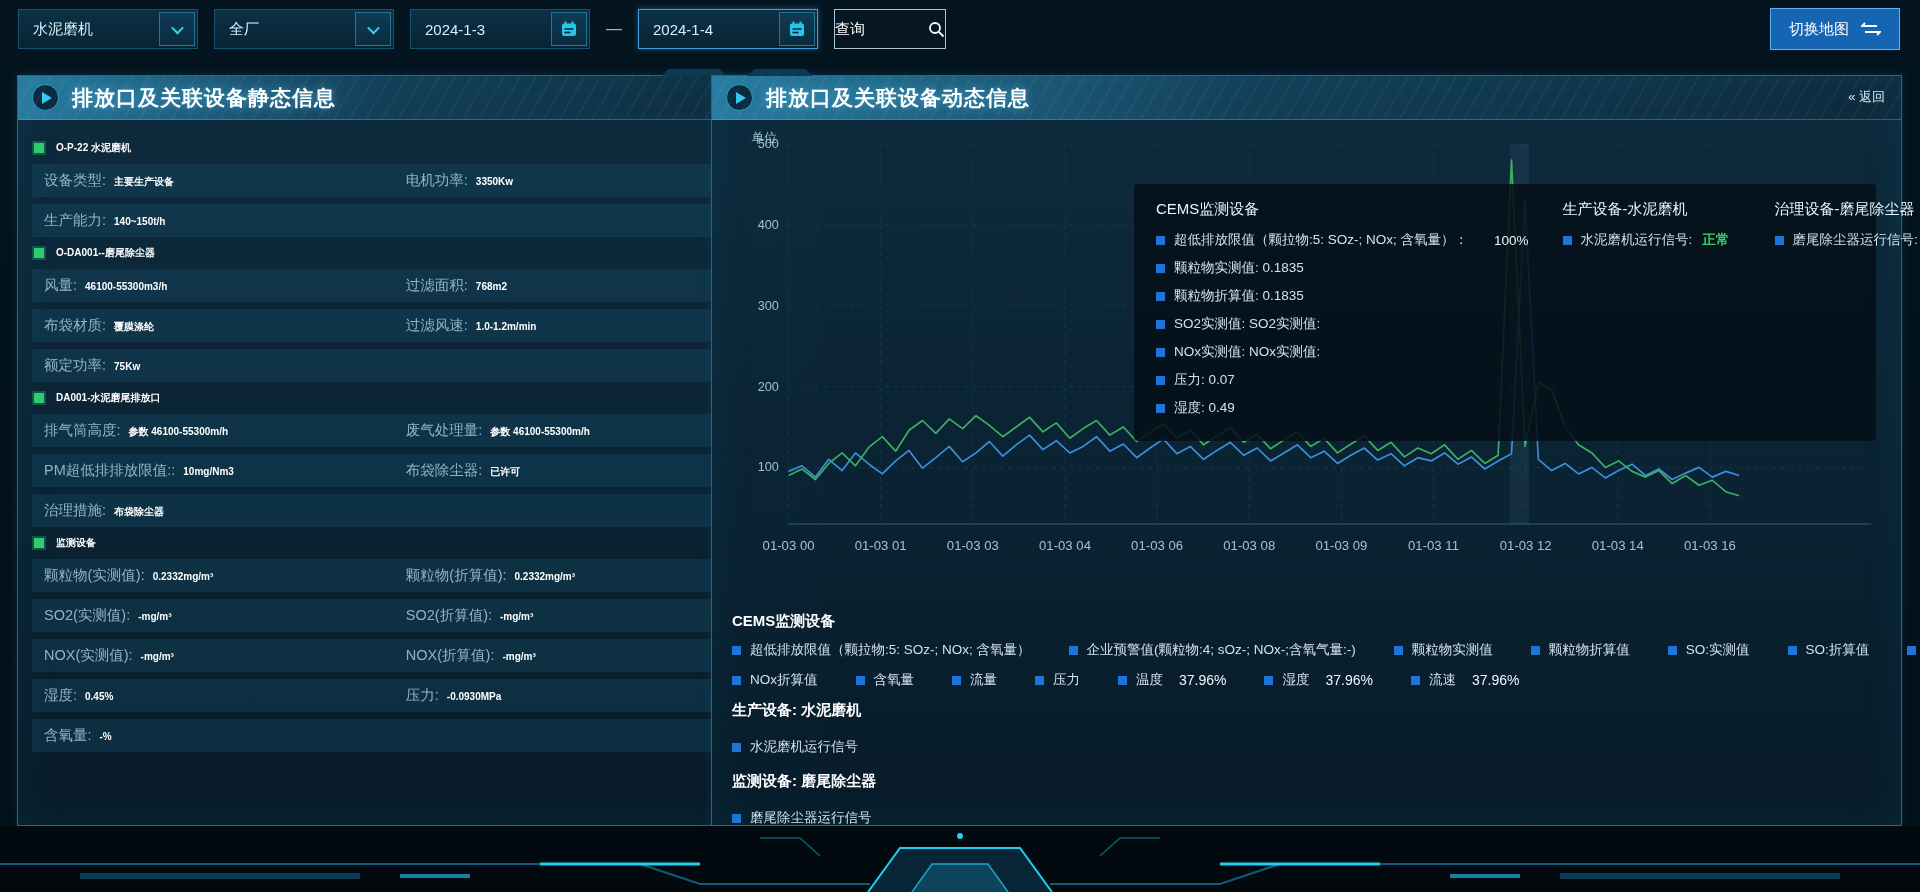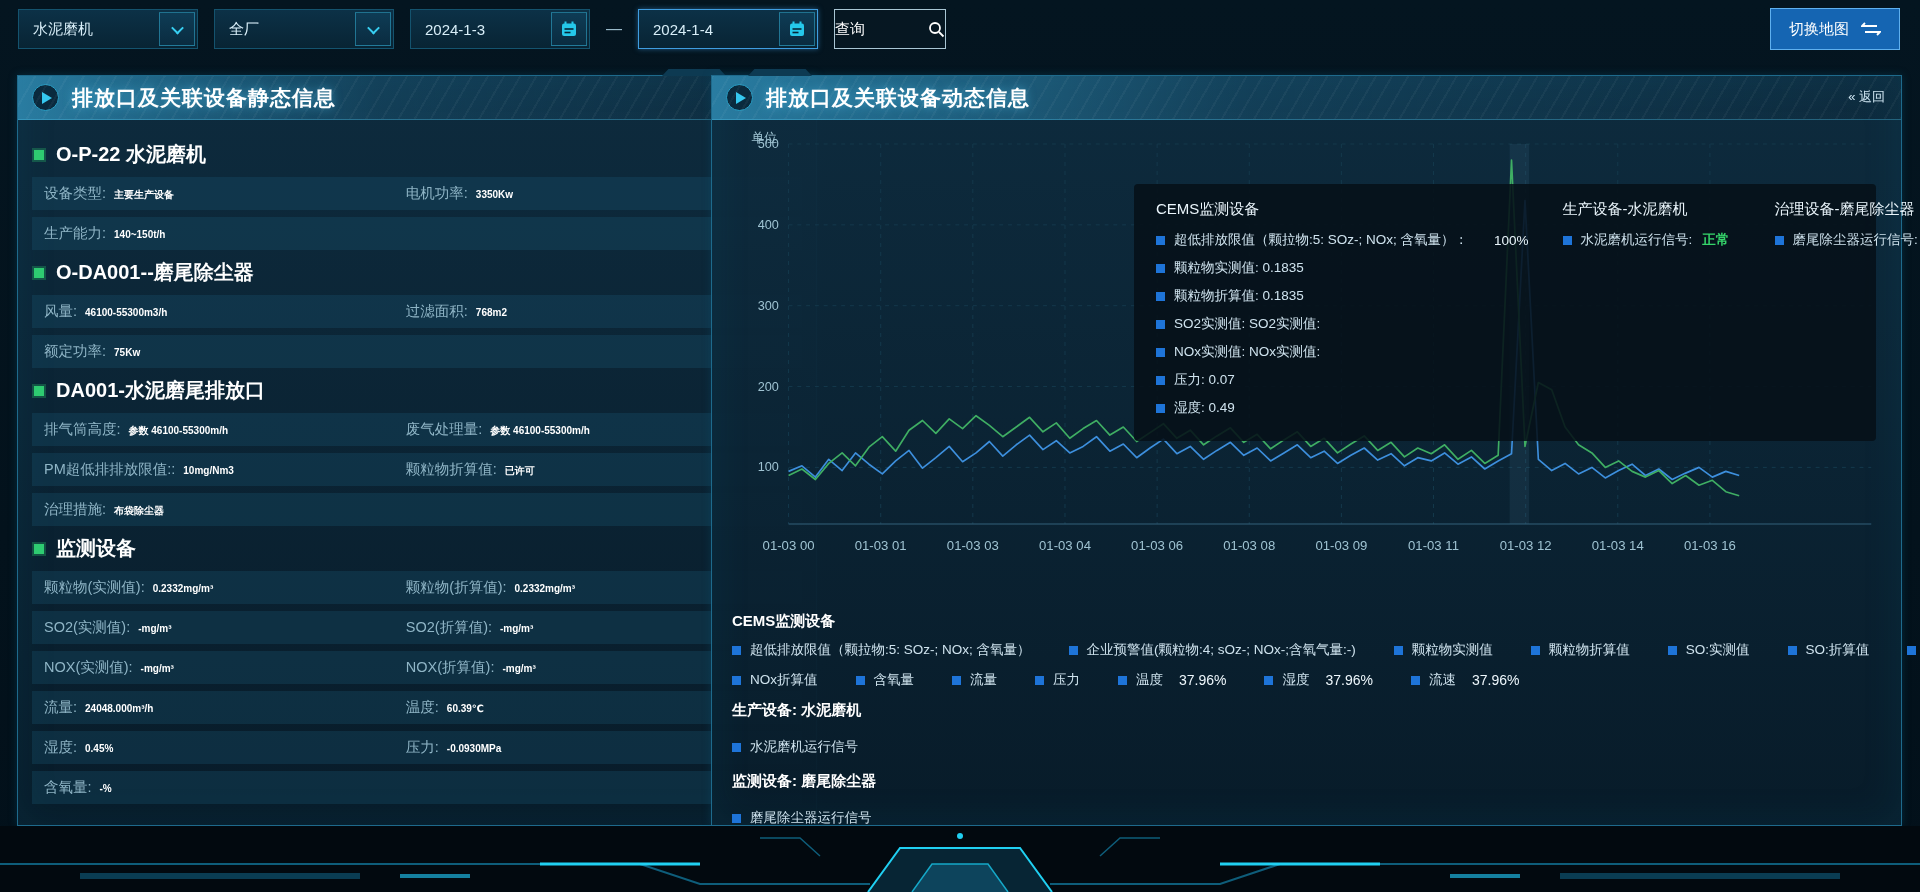--- a/index.html
+++ b/index.html
@@ -46,21 +46,21 @@
   .play-circle::after { content:""; margin-left:3px; border-left:10px solid #35c8f0;
     border-top:6px solid transparent; border-bottom:6px solid transparent; }
   .panel-title { color:#fff; font-size:21px; font-weight:bold; letter-spacing:1px; margin-left:13px;
     text-shadow:0 0 10px rgba(90,210,255,.55); z-index:1; }
   .back-link { position:absolute; right:16px; top:12px; color:#cfe6f2; font-size:13px; cursor:pointer; z-index:2; }
 
   
   .left-content { padding:12px 14px; }
   .section-header { display:flex; align-items:center; margin:9px 2px 9px; }
   .bullet-green { width:10px; height:10px; background:#2ecb71; box-shadow:0 0 0 2px rgba(46,203,113,.28); }
-  .section-title { color:#fff; font-size:20px; font-weight:bold; margin-left:12px; }
+  .section-title { color:#fff; font-size:10px; font-weight:bold; margin-left:12px; }
   .kv-row { display:flex; align-items:center; background:rgba(24,84,112,.32); margin-bottom:7px;
     padding:7px 12px; min-height:24px; }
   .kv-cell { display:flex; align-items:baseline; }
   .kv-cell:first-child { flex:0 0 48.5%; }
   .kv-label { color:#8fb5c6; font-size:14.5px; white-space:nowrap; }
   .kv-value { color:#fff; font-size:10px; font-weight:bold; margin-left:8px; white-space:nowrap; }
 
   
   .right-content { padding:6px 20px 0; position:relative; }
   .chart-wrap { position:relative; height:478px; }
@@ -181,20 +181,30 @@
             <span class="kv-label">风量:</span>
             <span class="kv-value">46100-55300m3/h</span>
           </div>
           <div class="kv-cell">
             <span class="kv-label">过滤面积:</span>
             <span class="kv-value">768m2</span>
           </div>
         </div>
         <div class="kv-row">
           <div class="kv-cell">
+            <span class="kv-label">布袋材质:</span>
+            <span class="kv-value">覆膜涤纶</span>
+          </div>
+          <div class="kv-cell">
+            <span class="kv-label">过滤风速:</span>
+            <span class="kv-value">1.0-1.2m/min</span>
+          </div>
+        </div>
+        <div class="kv-row">
+          <div class="kv-cell">
             <span class="kv-label">额定功率:</span>
             <span class="kv-value">75Kw</span>
           </div>
         </div>
         <div class="section-header">
           <span class="bullet-green"></span>
           <span class="section-title">DA001-水泥磨尾排放口</span>
         </div>
         <div class="kv-row">
           <div class="kv-cell">
@@ -205,21 +215,21 @@
             <span class="kv-label">废气处理量:</span>
             <span class="kv-value">参数 46100-55300m/h</span>
           </div>
         </div>
         <div class="kv-row">
           <div class="kv-cell">
             <span class="kv-label">PM超低排排放限值::</span>
             <span class="kv-value">10mg/Nm3</span>
           </div>
           <div class="kv-cell">
-            <span class="kv-label">颗粒物折算值:</span>
+            <span class="kv-label">布袋除尘器:</span>
             <span class="kv-value">已许可</span>
           </div>
         </div>
         <div class="kv-row">
           <div class="kv-cell">
             <span class="kv-label">治理措施:</span>
             <span class="kv-value">布袋除尘器</span>
           </div>
         </div>
         <div class="section-header">
@@ -247,30 +257,20 @@
           </div>
         </div>
         <div class="kv-row">
           <div class="kv-cell">
             <span class="kv-label">NOX(实测值):</span>
             <span class="kv-value">-mg/m³</span>
           </div>
           <div class="kv-cell">
             <span class="kv-label">NOX(折算值):</span>
             <span class="kv-value">-mg/m³</span>
-          </div>
-        </div>
-        <div class="kv-row">
-          <div class="kv-cell">
-            <span class="kv-label">流量:</span>
-            <span class="kv-value">24048.000m³/h</span>
-          </div>
-          <div class="kv-cell">
-            <span class="kv-label">温度:</span>
-            <span class="kv-value">60.39℃</span>
           </div>
         </div>
         <div class="kv-row">
           <div class="kv-cell">
             <span class="kv-label">湿度:</span>
             <span class="kv-value">0.45%</span>
           </div>
           <div class="kv-cell">
             <span class="kv-label">压力:</span>
             <span class="kv-value">-0.0930MPa</span>

